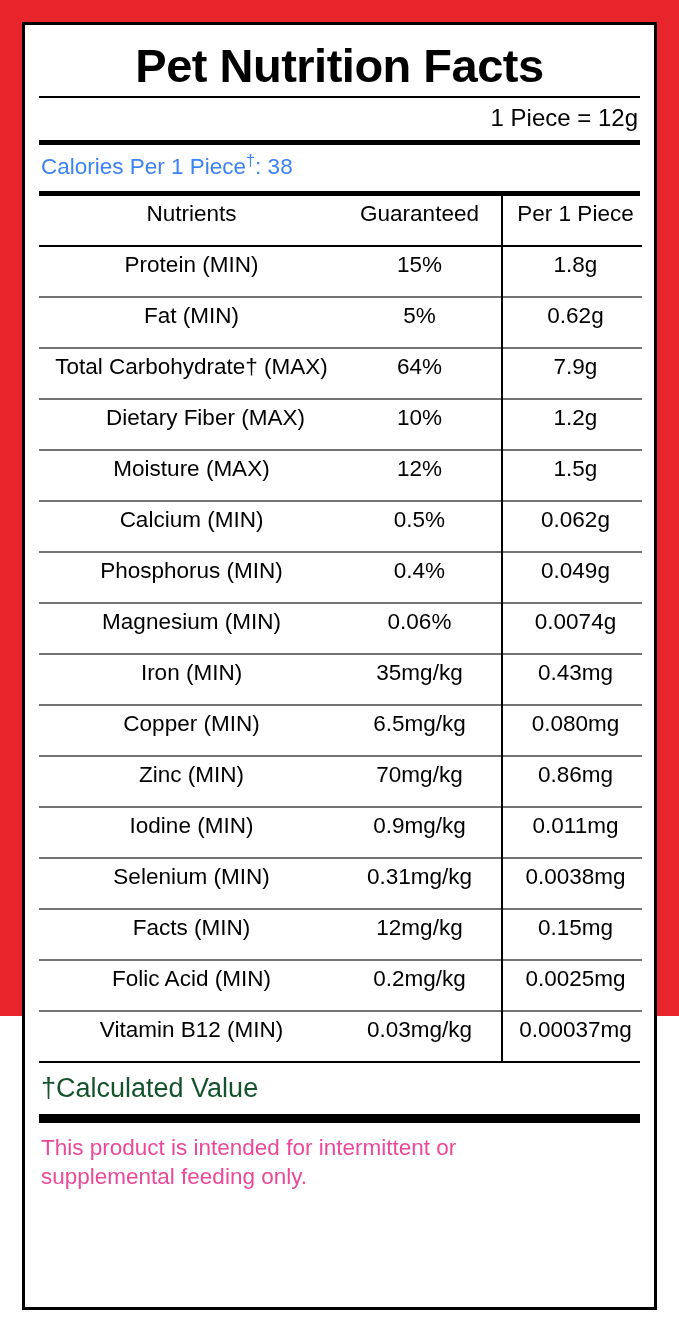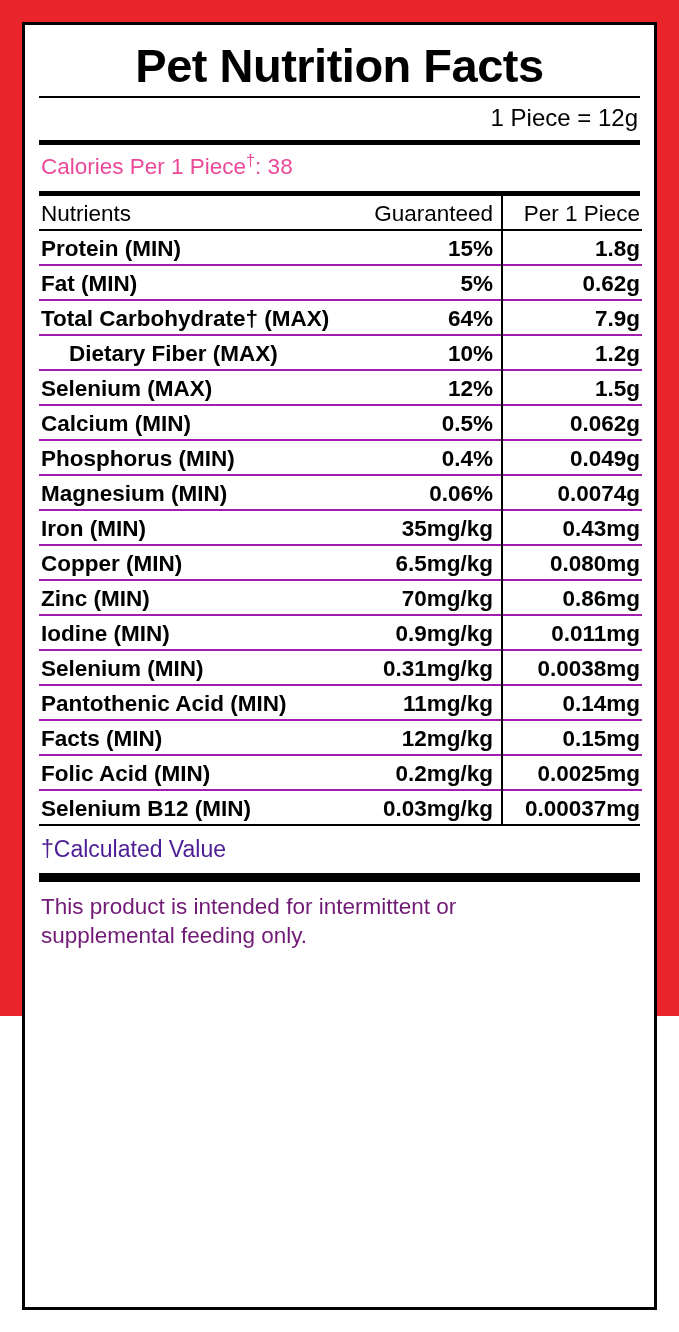--- a/index.html
+++ b/index.html
@@ -51,21 +51,21 @@
   .serving {
     text-align: right;
     font-size: 24px;
     color: #000;
     padding: 6px 2px 8px 0;
   }
 
   .calories-block {
     padding: 7px 2px 8px 2px;
     font-size: 22.5px;
-    color: #ec4899;
+    color: #3b82f6;
     line-height: 1.35;
   }
   .calories-block .line2 { padding-left: 24px; }
   sup.dag {
     font-size: 0.72em;
     vertical-align: super;
     line-height: 0;
   }
 
   
@@ -75,46 +75,46 @@
     font-size: 22.5px;
     color: #000;
     table-layout: fixed;
   }
   table.nutrients col.c-name { width: 305px; }
   table.nutrients col.c-guar { width: 158px; }
   table.nutrients col.c-per  { width: 140px; }
 
   table.nutrients th,
   table.nutrients td {
-    padding: 5px 2px 2px 2px;
+    padding: 5px 2px 18px 2px;
     font-weight: normal;
     vertical-align: bottom;
     white-space: nowrap;
+    text-align: center;
   }
   table.nutrients thead th {
     border-bottom: 2px solid #000;
   }
   table.nutrients tbody td {
-    border-top: 2px solid #a21caf;
-    font-weight: bold;
+    border-top: 2px solid #737373;
   }
   .col-name  { text-align: left; }
   .col-guar  { text-align: right; padding-right: 8px !important; }
   .col-per   { text-align: right; border-left: 2px solid #000; padding-left: 8px !important; padding-right: 2px !important; }
   thead .col-per { text-align: right; margin-top: 32px; }
   .indent { padding-left: 30px !important; }
 
   .footnote {
-    font-size: 23px;
-    color: #4c1d95;
+    font-size: 27px;
+    color: #14532d;
     padding: 10px 2px 10px 2px;
   }
   .closing {
     font-size: 22.5px;
-    color: #701a75;
+    color: #ec4899;
     line-height: 1.3;
     padding: 10px 2px 4px 2px;
   }
   .spacer { flex: 1 1 auto; }
 </style>
 </head>
 <body>
 
 <div class="page">
   <div class="panel">
@@ -161,21 +161,21 @@
           <td class="col-name">Total Carbohydrate† (MAX)</td>
           <td class="col-guar">64%</td>
           <td class="col-per">7.9g</td>
         </tr>
         <tr>
           <td class="col-name indent">Dietary Fiber (MAX)</td>
           <td class="col-guar">10%</td>
           <td class="col-per">1.2g</td>
         </tr>
         <tr>
-          <td class="col-name">Selenium (MAX)</td>
+          <td class="col-name">Moisture (MAX)</td>
           <td class="col-guar">12%</td>
           <td class="col-per">1.5g</td>
         </tr>
         <tr>
           <td class="col-name">Calcium (MIN)</td>
           <td class="col-guar">0.5%</td>
           <td class="col-per">0.062g</td>
         </tr>
         <tr>
           <td class="col-name">Phosphorus (MIN)</td>
@@ -206,36 +206,31 @@
           <td class="col-name">Iodine (MIN)</td>
           <td class="col-guar">0.9mg/kg</td>
           <td class="col-per">0.011mg</td>
         </tr>
         <tr>
           <td class="col-name">Selenium (MIN)</td>
           <td class="col-guar">0.31mg/kg</td>
           <td class="col-per">0.0038mg</td>
         </tr>
         <tr>
-          <td class="col-name">Pantothenic Acid (MIN)</td>
-          <td class="col-guar">11mg/kg</td>
-          <td class="col-per">0.14mg</td>
-        </tr>
-        <tr>
           <td class="col-name">Facts (MIN)</td>
           <td class="col-guar">12mg/kg</td>
           <td class="col-per">0.15mg</td>
         </tr>
         <tr>
           <td class="col-name">Folic Acid (MIN)</td>
           <td class="col-guar">0.2mg/kg</td>
           <td class="col-per">0.0025mg</td>
         </tr>
         <tr>
-          <td class="col-name">Selenium B12 (MIN)</td>
+          <td class="col-name">Vitamin B12 (MIN)</td>
           <td class="col-guar">0.03mg/kg</td>
           <td class="col-per">0.00037mg</td>
         </tr>
       </tbody>
     </table>
 
     <div class="rule-thin"></div>
 
     <div class="footnote">†Calculated Value</div>
 

